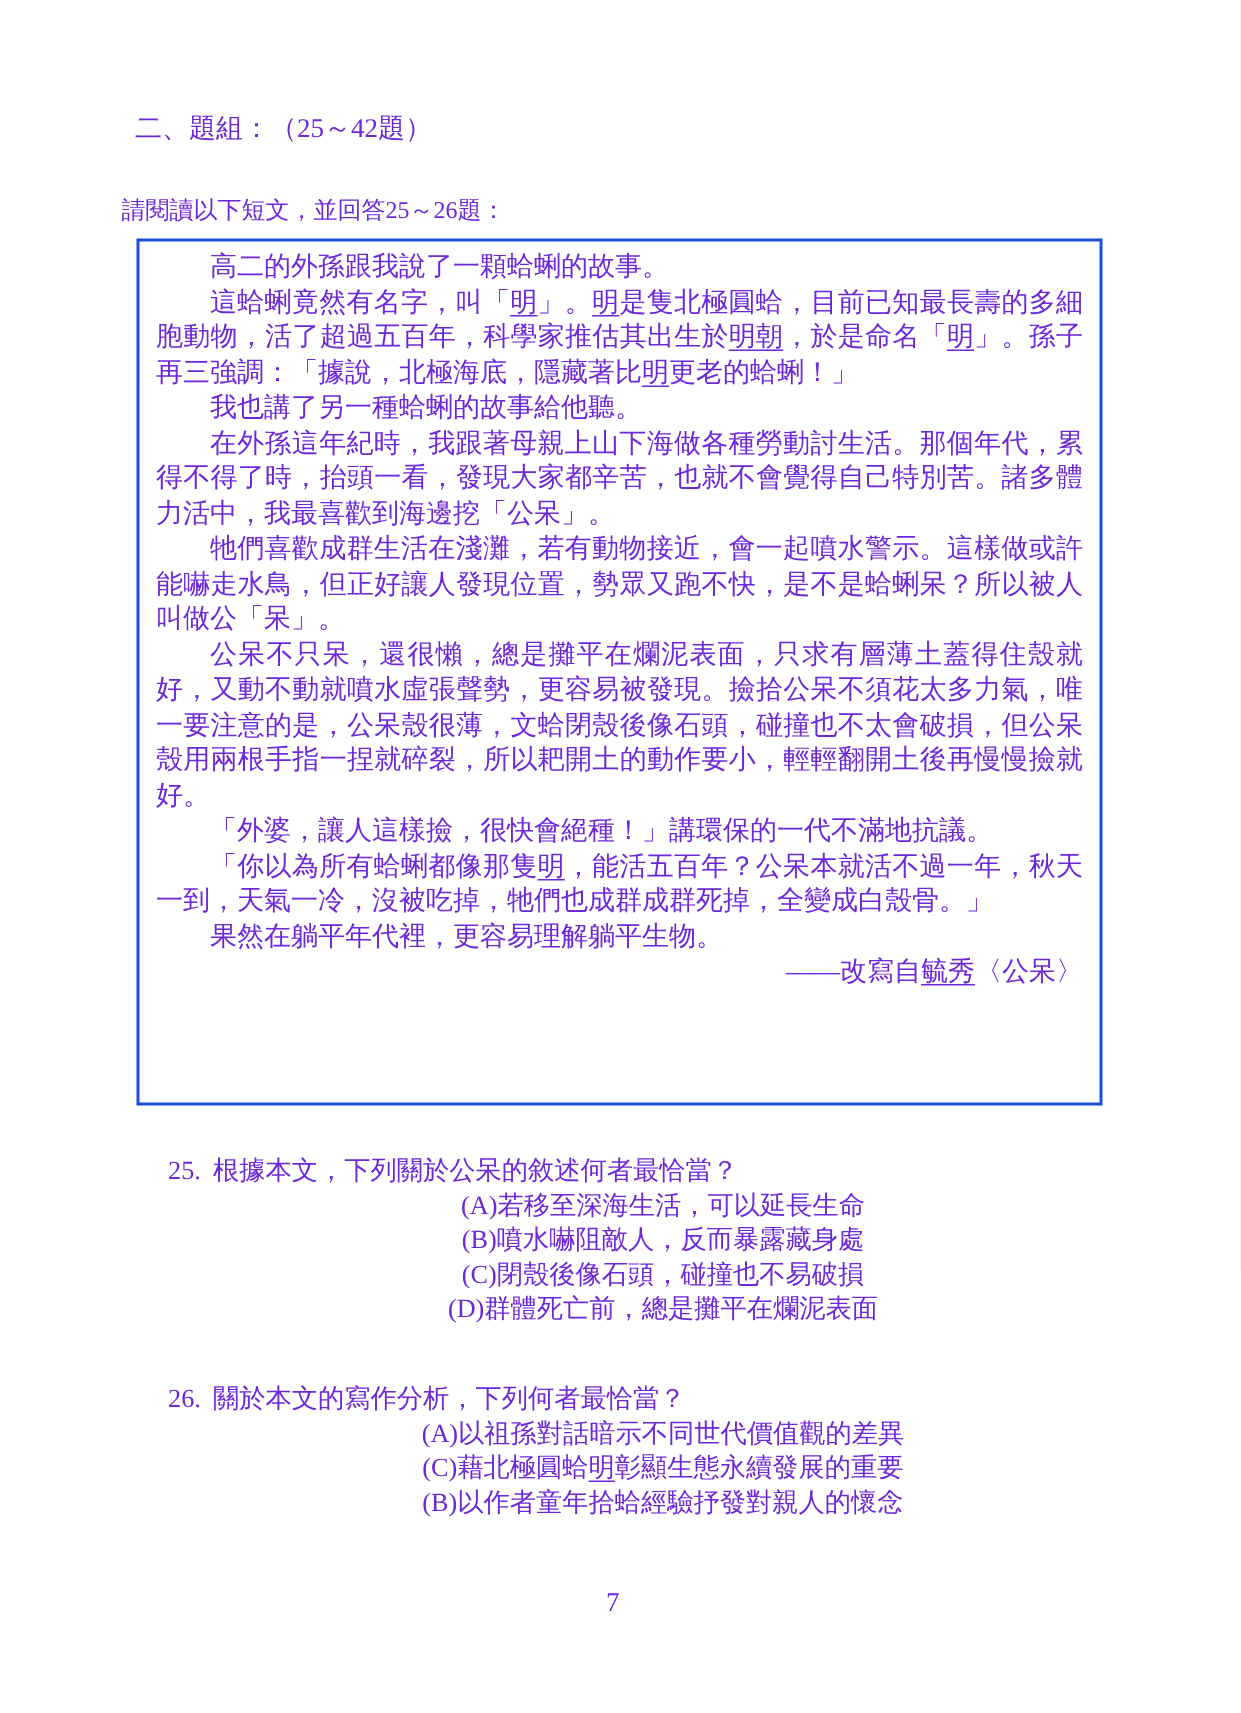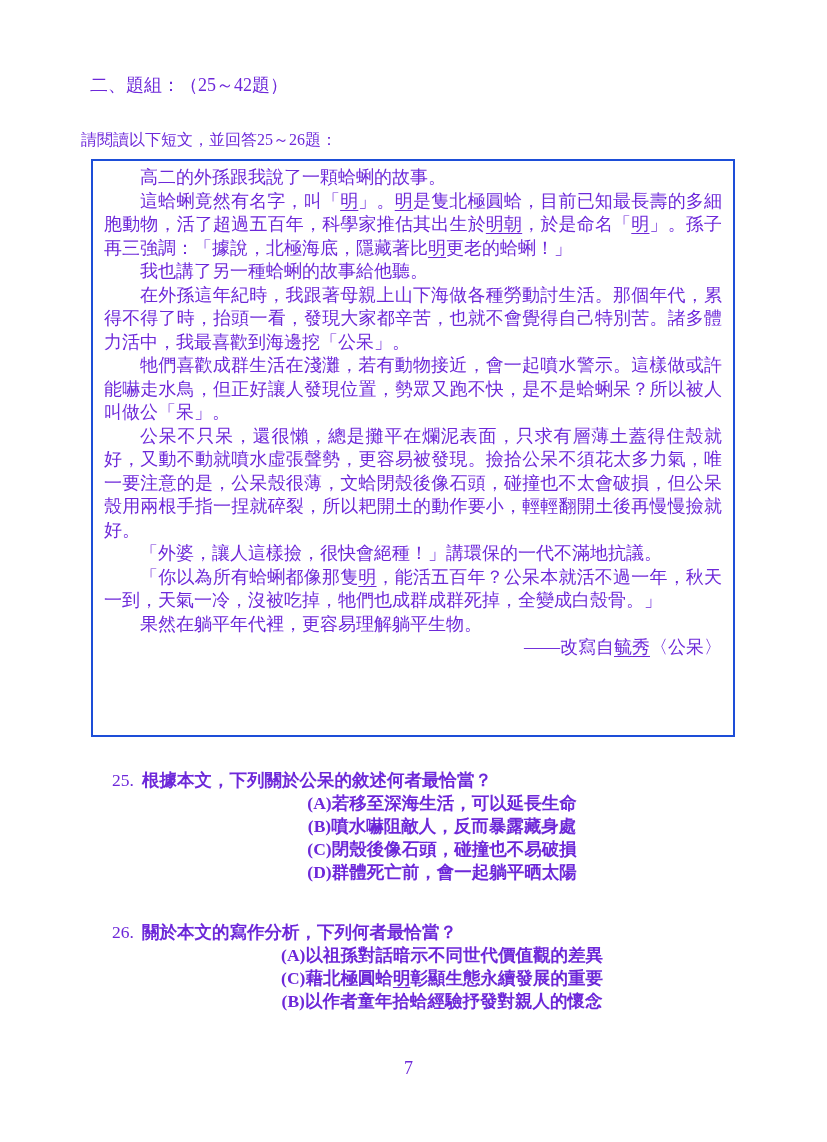--- a/index.html
+++ b/index.html
@@ -31,21 +31,21 @@
     overflow:hidden;
   }
   .para{margin:0;text-indent:2em;}
   .attribution{margin:0;text-indent:0;text-align:right;}
   .u{text-decoration:underline;text-underline-offset:3px;text-decoration-thickness:1px;}
   .questions-section{position:absolute;left:0;top:0;width:763px;height:1142px;pointer-events:none;margin-left:24px;}
   .question{position:absolute;left:88px;width:630px;font-size:17.5px;line-height:22.9px;}
   .question.q0{top:769px;}
   .question.q1{top:921px;}
   .q-num{position:absolute;left:0;top:0;}
-  .q-content{margin-left:30px;font-weight:bold;}
+  .q-content{margin-left:30px;}
   .q-stem{margin:0;}
   .q-option{margin:0;text-align:center;}
   .page-number{
     position:absolute;left:404px;top:1058px;
     font-size:18px;
   }
 </style>
 </head>
 <body>
 
@@ -69,21 +69,21 @@
     </div>
 
   <div class="questions-section">
       <div class="question q0">
         <span class="q-num">25.</span>
         <div class="q-content">
           <div class="q-stem">根據本文，下列關於公呆的敘述何者最恰當？</div>
           <div class="q-option">(A)若移至深海生活，可以延長生命</div>
           <div class="q-option">(B)噴水嚇阻敵人，反而暴露藏身處</div>
           <div class="q-option">(C)閉殼後像石頭，碰撞也不易破損</div>
-          <div class="q-option">(D)群體死亡前，會一起躺平晒太陽</div>
+          <div class="q-option">(D)群體死亡前，總是攤平在爛泥表面</div>
         </div>
       </div>
       <div class="question q1">
         <span class="q-num">26.</span>
         <div class="q-content">
           <div class="q-stem">關於本文的寫作分析，下列何者最恰當？</div>
           <div class="q-option">(A)以祖孫對話暗示不同世代價值觀的差異</div>
           <div class="q-option">(C)藉北極圓蛤<span class="u">明</span>彰顯生態永續發展的重要</div>
           <div class="q-option">(B)以作者童年拾蛤經驗抒發對親人的懷念</div>
         </div>

